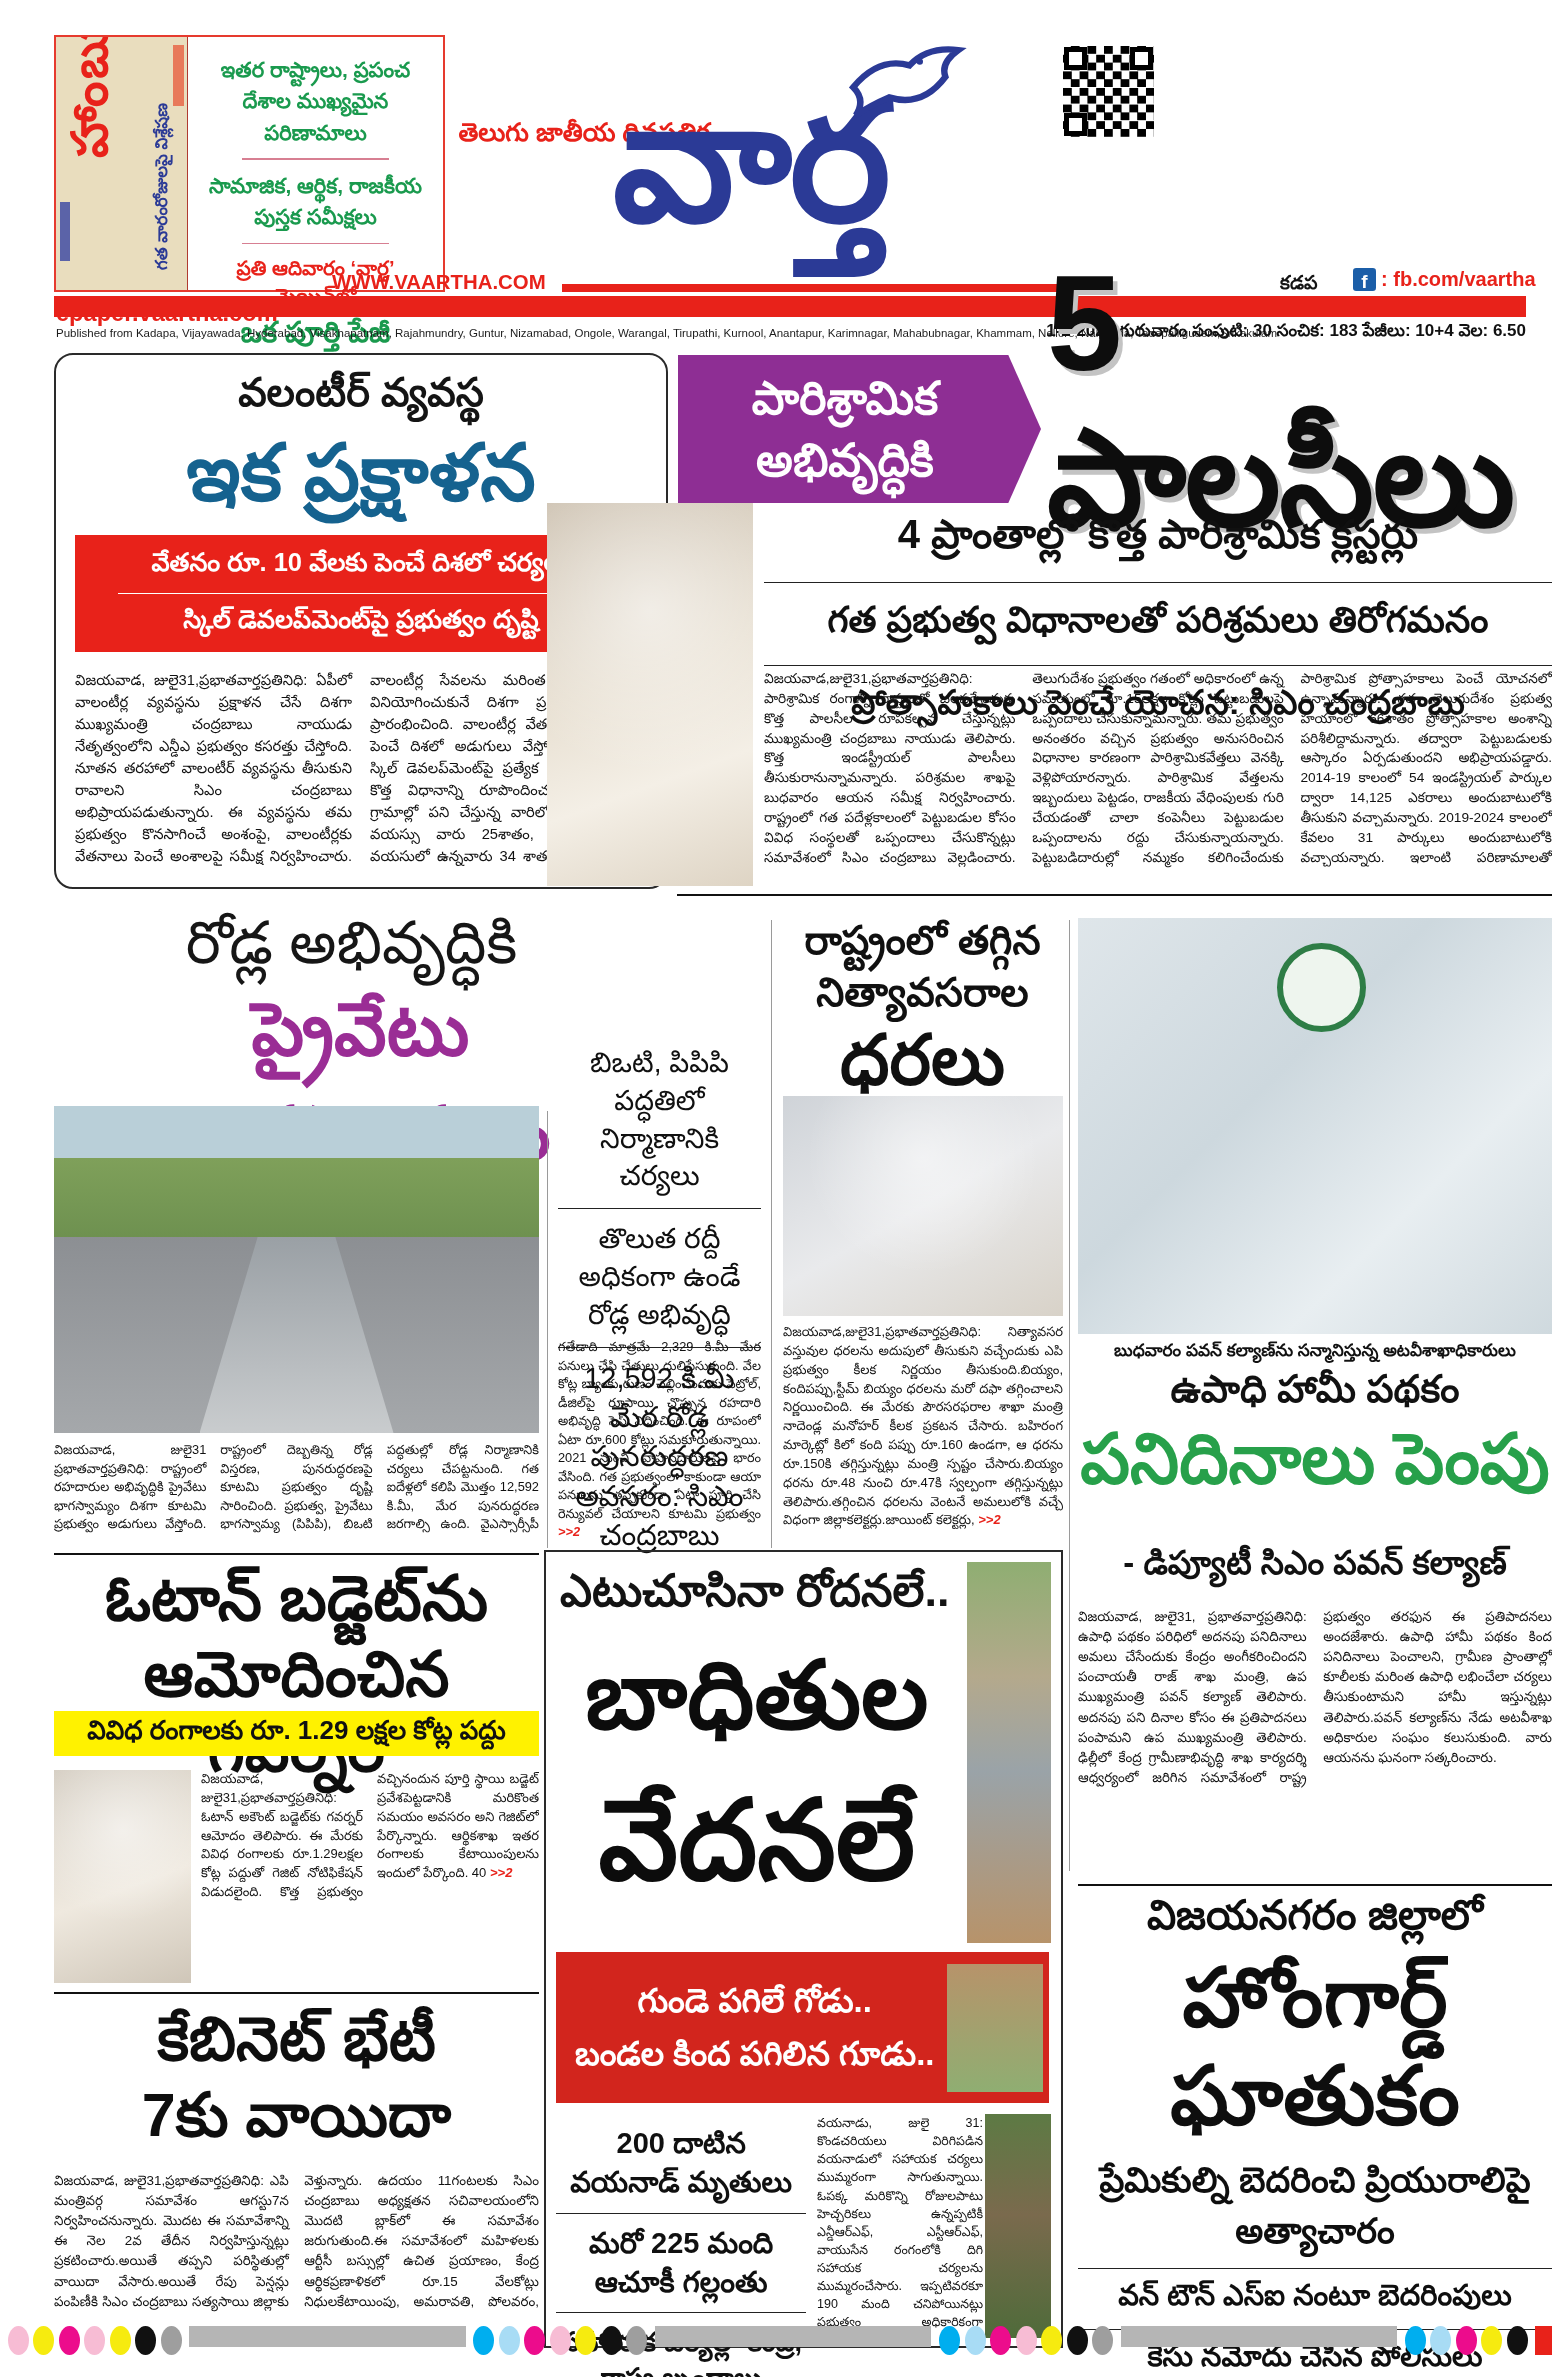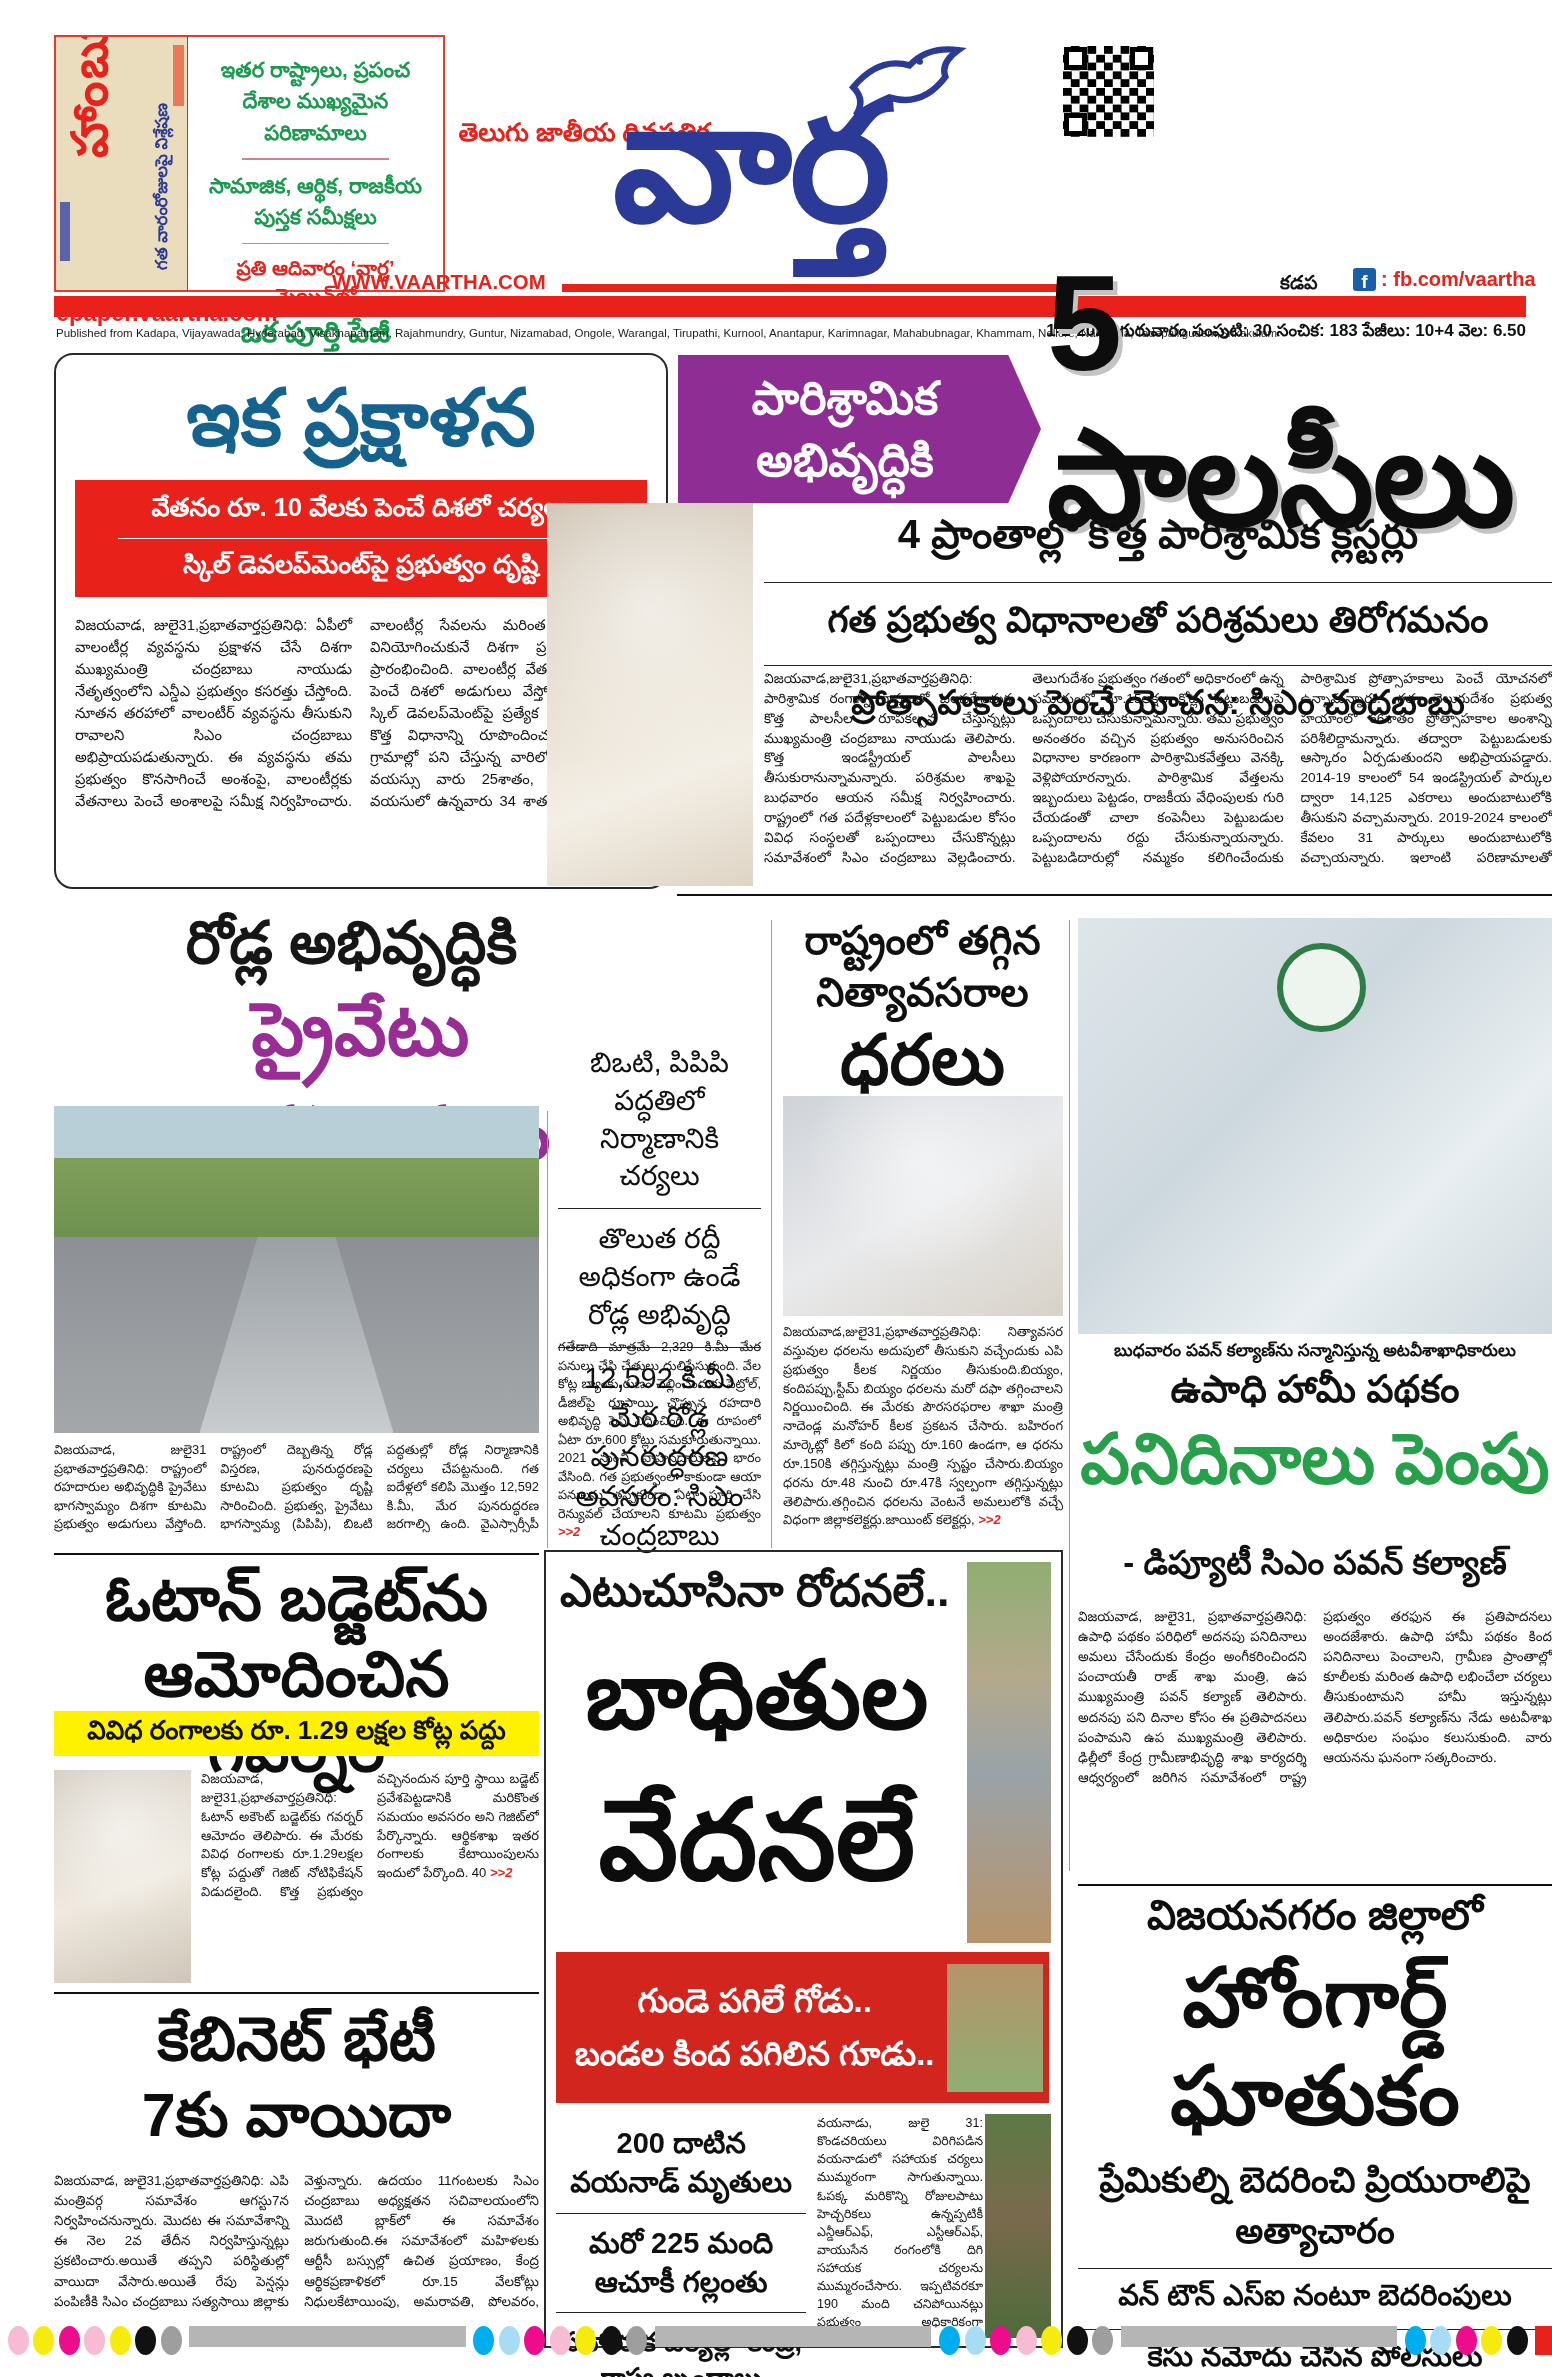--- a/index.html
+++ b/index.html
@@ -78,21 +78,21 @@
   .photo-tint{position:absolute;inset:0;background:radial-gradient(circle at 50% 28%,rgba(255,255,255,.55),transparent 55%);}
   #polisubs{left:764px;top:512px;width:788px;text-align:center;font-weight:bold;color:#101010;}
   .ps1{font-size:40px;padding-bottom:15.3px;border-bottom:1.9px solid #222;}
   .ps2{font-size:36px;padding:15.3px 0 16.6px;border-bottom:1.9px solid #222;}
   .ps3{font-size:34px;padding-top:16.6px;}
   #polibody{left:764px;top:669px;width:788px;height:218px;column-count:3;column-gap:16.6px;
             font-size:13.7px;line-height:1.45;text-align:justify;overflow:hidden;}
 
   
   #hr-mid{left:677px;top:894px;width:875px;height:1.9px;}
-  #roads-kicker{left:77px;top:909px;width:549px;text-align:center;font-size:59px;font-weight:bold;color:#161616;}
+  #roads-kicker{left:77px;top:909px;width:549px;text-align:center;font-size:59px;font-weight:normal;color:#161616;}
   #roads-head{left:54px;top:987px;width:613px;text-align:center;font-size:74px;font-weight:900;color:#9a2d95;}
   #hwphoto{left:54px;top:1106px;width:485px;height:327px;
            background:linear-gradient(#b9cfd8 0%,#b9cfd8 16%,#7fa05a 16%,#6e9150 40%,#8c8f93 40%,#a5a8ab 100%);}
   .hw-road{position:absolute;left:30%;top:40%;width:40%;height:60%;background:linear-gradient(#9aa0a5,#c9ccce);
            clip-path:polygon(30% 0,70% 0,100% 100%,0 100%);}
   #roads-body-main{left:54px;top:1441px;width:485px;height:107px;column-count:3;column-gap:14px;
                    font-size:12.8px;line-height:1.45;text-align:justify;overflow:hidden;}
   #vrule1{left:547px;top:1111px;width:1.3px;height:437px;}
   #roads-subs{left:558px;top:1044px;width:203px;text-align:center;font-weight:normal;color:#101010;}
   .rs1{font-size:28px;padding-bottom:12.8px;border-bottom:1.9px solid #222;line-height:1.35;}
@@ -214,20 +214,21 @@
     <div class="fblabel">: fb.com/vaartha</div>
   </div>
   <div class="abs" id="epaper">epaper.vaartha.com</div>
   <div class="abs" id="www">WWW.VAARTHA.COM</div>
   <div class="abs" id="redbar-thin"></div>
   <div class="abs" id="redbar-main"></div>
   <div class="abs" id="publine">Published from Kadapa, Vijayawada, Hyderabad, Visakhapatnam, Rajahmundry, Guntur, Nizamabad, Ongole, Warangal, Tirupathi,  Kurnool, Anantapur,  Karimnagar, Mahabubnagar, Khammam, Nellore, Nalgonda, Tadepalligudem,Srikakulam</div>
   <div class="abs" id="dateline">1-2-2024 గురువారం సంపుటి: 30 సంచిక: 183  పేజీలు: 10+4  వెల: 6.50</div>
 
   <div class="abs" id="volbox">
+    <div class="vol-kicker">వలంటీర్ వ్యవస్థ</div>
     <div class="vol-head">ఇక ప్రక్షాళన</div>
     <div class="vol-red">
       <div class="vol-red-l">వేతనం రూ. 10 వేలకు పెంచే దిశలో చర్యలు</div>
       <hr class="vol-red-div">
       <div class="vol-red-l">స్కిల్ డెవలప్‌మెంట్‌పై ప్రభుత్వం దృష్టి</div>
     </div>
     <div class="vol-body">
       <span>విజయవాడ, జులై31,ప్రభాతవార్తప్రతినిధి: ఏపీలో వాలంటీర్ల వ్యవస్థను ప్రక్షాళన చేసే దిశగా ముఖ్యమంత్రి చంద్రబాబు నాయుడు నేతృత్వంలోని ఎన్డీఎ ప్రభుత్వం కసరత్తు చేస్తోంది. నూతన తరహాలో వాలంటీర్ వ్యవస్థను తీసుకుని రావాలని సిఎం చంద్రబాబు అభిప్రాయపడుతున్నారు. ఈ వ్యవస్థను తమ ప్రభుత్వం కొనసాగించే అంశంపై, వాలంటీర్లకు వేతనాలు పెంచే అంశాలపై సమీక్ష నిర్వహించారు. వాలంటీర్ల సేవలను మరింత సమర్థవంతంగా వినియోగించుకునే దిశగా ప్రభుత్వం చర్యలు ప్రారంభించింది. వాలంటీర్ల వేతనం రూ.10వేలకు పెంచే దిశలో అడుగులు వేస్తోంది. వాలంటీర్లకు స్కిల్ డెవలప్‌మెంట్‌పై ప్రత్యేక శిక్షణ ఇచ్చేందుకు కొత్త విధానాన్ని రూపొందించనుంది. ప్రస్తుతం గ్రామాల్లో పని చేస్తున్న వారిలో 20 నుంచి 25 వయస్సు వారు 25శాతం, 26 శాతం 30 వయసులో ఉన్నవారు 34 శాతం, 31 నుంచి 35 ఏళ్ల మధ్య 28 శాతం ఉన్నట్లు గుర్తించింది. పెంచనున్న కొత్త వేతనాల ప్రకటనకు రంగం సిద్ధమైంది. వాలంటీర్ల స్కిల్స్ వినియోగంపై కూడా దృష్టి సారించింది. వీరి ద్వారా</span>
       
     </div>

